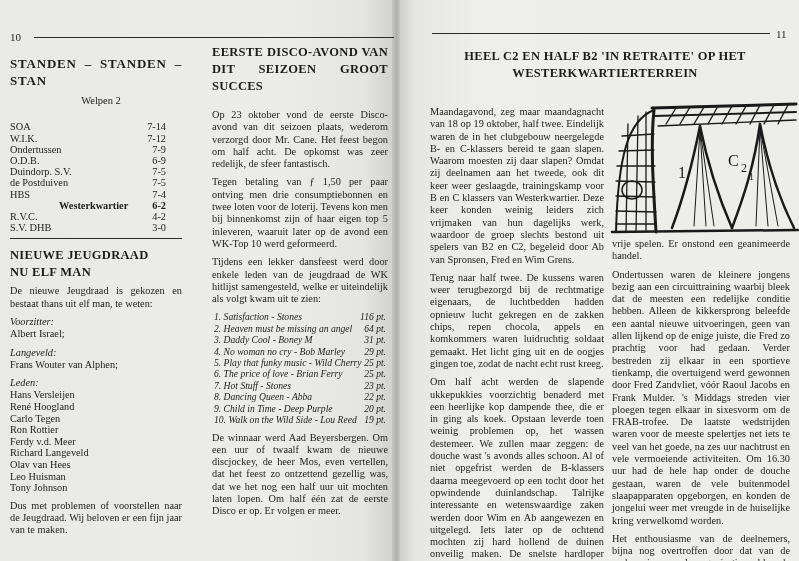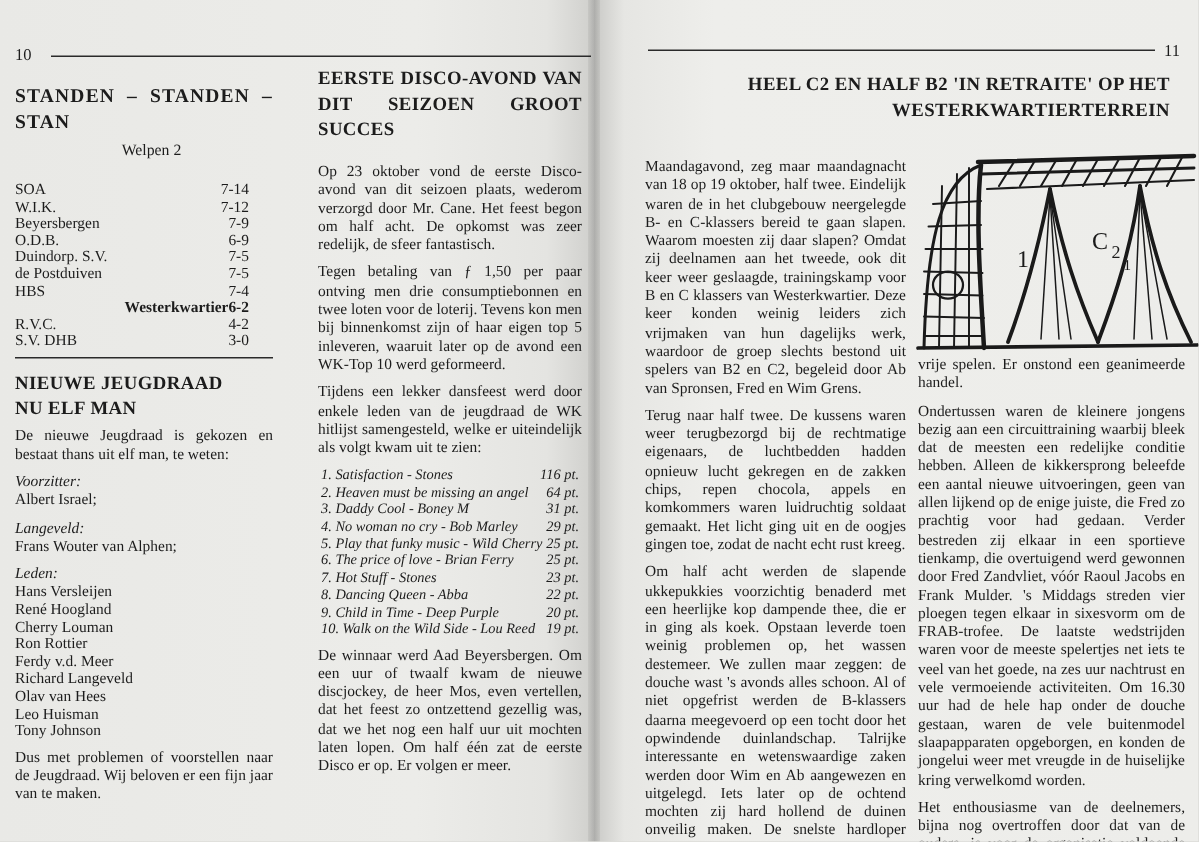--- a/index.html
+++ b/index.html
@@ -28,21 +28,21 @@
   .rule { position:absolute; height:1px; background:#2a2a2a; }
   .pagenum { position:absolute; font-size:11px; }
   .col { position:absolute; font-size:10.3px; line-height:12.3px; text-align:justify; }
   .col p { margin:0 0 6px 0; }
   h2 {
     margin:0; font-size:12.5px; font-weight:bold; letter-spacing:0.3px;
     line-height:17px; text-align:justify;
   }
   .hd-standen { font-size:13px; letter-spacing:0.8px; }
   .sub { text-align:center; margin:6px 0 14px 0; font-size:10.5px; padding-left:10px; }
-  .stand-row { display:flex; justify-content:space-between; line-height:11.2px; font-size:10.3px; }
+  .stand-row { display:flex; justify-content:space-between; line-height:11.2px; font-size:10.3px;gap:24px; }
   .stand-row .score { padding-right:16px; }
   .stand-row.bold { font-weight:bold;justify-content:flex-end; }
   .sep { height:1px; background:#2a2a2a; margin:5px 0 8px 0; }
   .label-it { font-style:italic; }
   .names div { line-height:11.6px; }
   .hitlist { margin:4px 0 6px 0; font-style:italic; font-size:9.6px; }
   .hit-row { display:flex; justify-content:space-between; line-height:11.4px; padding-left:2px; }
   .hit-row .pts { padding-right:2px;font-family:Liberation Serif, serif; }
   .goal-drawing { position:absolute; left:610px; top:96px; width:190px; height:140px; }
 </style>
@@ -59,21 +59,21 @@
     <div id="standings-rows">
         <div class="stand-row">
           <span>SOA</span>
           <span class="score">7-14</span>
         </div>
         <div class="stand-row">
           <span>W.I.K.</span>
           <span class="score">7-12</span>
         </div>
         <div class="stand-row">
-          <span>Beyersbergen</span>
+          <span>Ondertussen</span>
           <span class="score">7-9</span>
         </div>
         <div class="stand-row">
           <span>O.D.B.</span>
           <span class="score">6-9</span>
         </div>
         <div class="stand-row">
           <span>Duindorp. S.V.</span>
           <span class="score">7-5</span>
         </div>
@@ -103,21 +103,21 @@
     <h2 style="text-align:left; width:150px;">NIEUWE JEUGDRAAD NU ELF MAN</h2>
     <p style="margin-top:4px;">De nieuwe Jeugdraad is gekozen en bestaat thans uit elf man, te weten:</p>
     <div class="label-it">Voorzitter:</div>
     <p>Albert Israel;</p>
     <div class="label-it">Langeveld:</div>
     <p>Frans Wouter van Alphen;</p>
     <div class="label-it">Leden:</div>
     <div class="names" id="leden-list" style="margin-bottom:6px;">
         <div>Hans Versleijen</div>
         <div>René Hoogland</div>
-        <div>Cherry Louman</div>
+        <div>Carlo Tegen</div>
         <div>Ron Rottier</div>
         <div>Ferdy v.d. Meer</div>
         <div>Richard Langeveld</div>
         <div>Olav van Hees</div>
         <div>Leo Huisman</div>
         <div>Tony Johnson</div>
       </div>
     <p>Dus met problemen of voorstellen naar de Jeugdraad. Wij beloven er een fijn jaar van te maken.</p>
   </div>
 
@@ -170,21 +170,21 @@
       </div>
     <p>De winnaar werd Aad Beyersbergen. Om een uur of twaalf kwam de nieuwe discjockey, de heer Mos, even vertellen, dat het feest zo ontzettend gezellig was, dat we het nog een half uur uit mochten laten lopen. Om half één zat de eerste Disco er op. Er volgen er meer.</p>
   </div>
 </div>
 
 <div class="page page-right">
   <div class="rule" style="left:36px; top:33px; width:338px;"></div>
   <div class="pagenum" style="left:380px; top:28px;">11</div>
 
   <div class="col" style="left:34px; top:48px; width:350px;">
-    <h2 style="text-align:right;">HEEL C2 EN HALF B2 'IN RETRAITE' OP HET WESTERKWARTIERTERREIN</h2>
+    <h2 style="text-align:center;">HEEL C2 EN HALF B2 'IN RETRAITE' OP HET WESTERKWARTIERTERREIN</h2>
   </div>
 
   <div class="col" style="left:34px; top:106px; width:174px;" id="col1">
       <p>Maandagavond, zeg maar maandagnacht van 18 op 19 oktober, half twee. Eindelijk waren de in het clubgebouw neergelegde B- en C-klassers bereid te gaan slapen. Waarom moesten zij daar slapen? Omdat zij deelnamen aan het tweede, ook dit keer weer geslaagde, trainingskamp voor B en C klassers van Westerkwartier. Deze keer konden weinig leiders zich vrijmaken van hun dagelijks werk, waardoor de groep slechts bestond uit spelers van B2 en C2, begeleid door Ab van Spronsen, Fred en Wim Grens.</p>
       <p>Terug naar half twee. De kussens waren weer terugbezorgd bij de rechtmatige eigenaars, de luchtbedden hadden opnieuw lucht gekregen en de zakken chips, repen chocola, appels en komkommers waren luidruchtig soldaat gemaakt. Het licht ging uit en de oogjes gingen toe, zodat de nacht echt rust kreeg.</p>
       <p>Om half acht werden de slapende ukkepukkies voorzichtig benaderd met een heerlijke kop dampende thee, die er in ging als koek. Opstaan leverde toen weinig problemen op, het wassen destemeer. We zullen maar zeggen: de douche wast 's avonds alles schoon. Al of niet opgefrist werden de B-klassers daarna meegevoerd op een tocht door het opwindende duinlandschap. Talrijke interessante en wetenswaardige zaken werden door Wim en Ab aangewezen en uitgelegd. Iets later op de ochtend mochten zij hard hollend de duinen onveilig maken. De snelste hardloper bleek ook deze keer Tim Krispijn te zijn, met Peter Timmers als goede tweede. Verder vond de flipperkast veel aftrek, vooral vanwege de makkelijk te behalen</p>
     </div>
   <div class="col" style="left:216px; top:238px; width:178px;" id="col2">
       <p>vrije spelen. Er onstond een geanimeerde handel.</p>
       <p>Ondertussen waren de kleinere jongens bezig aan een circuittraining waarbij bleek dat de meesten een redelijke conditie hebben. Alleen de kikkersprong beleefde een aantal nieuwe uitvoeringen, geen van allen lijkend op de enige juiste, die Fred zo prachtig voor had gedaan. Verder bestreden zij elkaar in een sportieve tienkamp, die overtuigend werd gewonnen door Fred Zandvliet, vóór Raoul Jacobs en Frank Mulder. 's Middags streden vier ploegen tegen elkaar in sixesvorm om de FRAB-trofee. De laatste wedstrijden waren voor de meeste spelertjes net iets te veel van het goede, na zes uur nachtrust en vele vermoeiende activiteiten. Om 16.30 uur had de hele hap onder de douche gestaan, waren de vele buitenmodel slaapapparaten opgeborgen, en konden de jongelui weer met vreugde in de huiselijke kring verwelkomd worden.</p>

